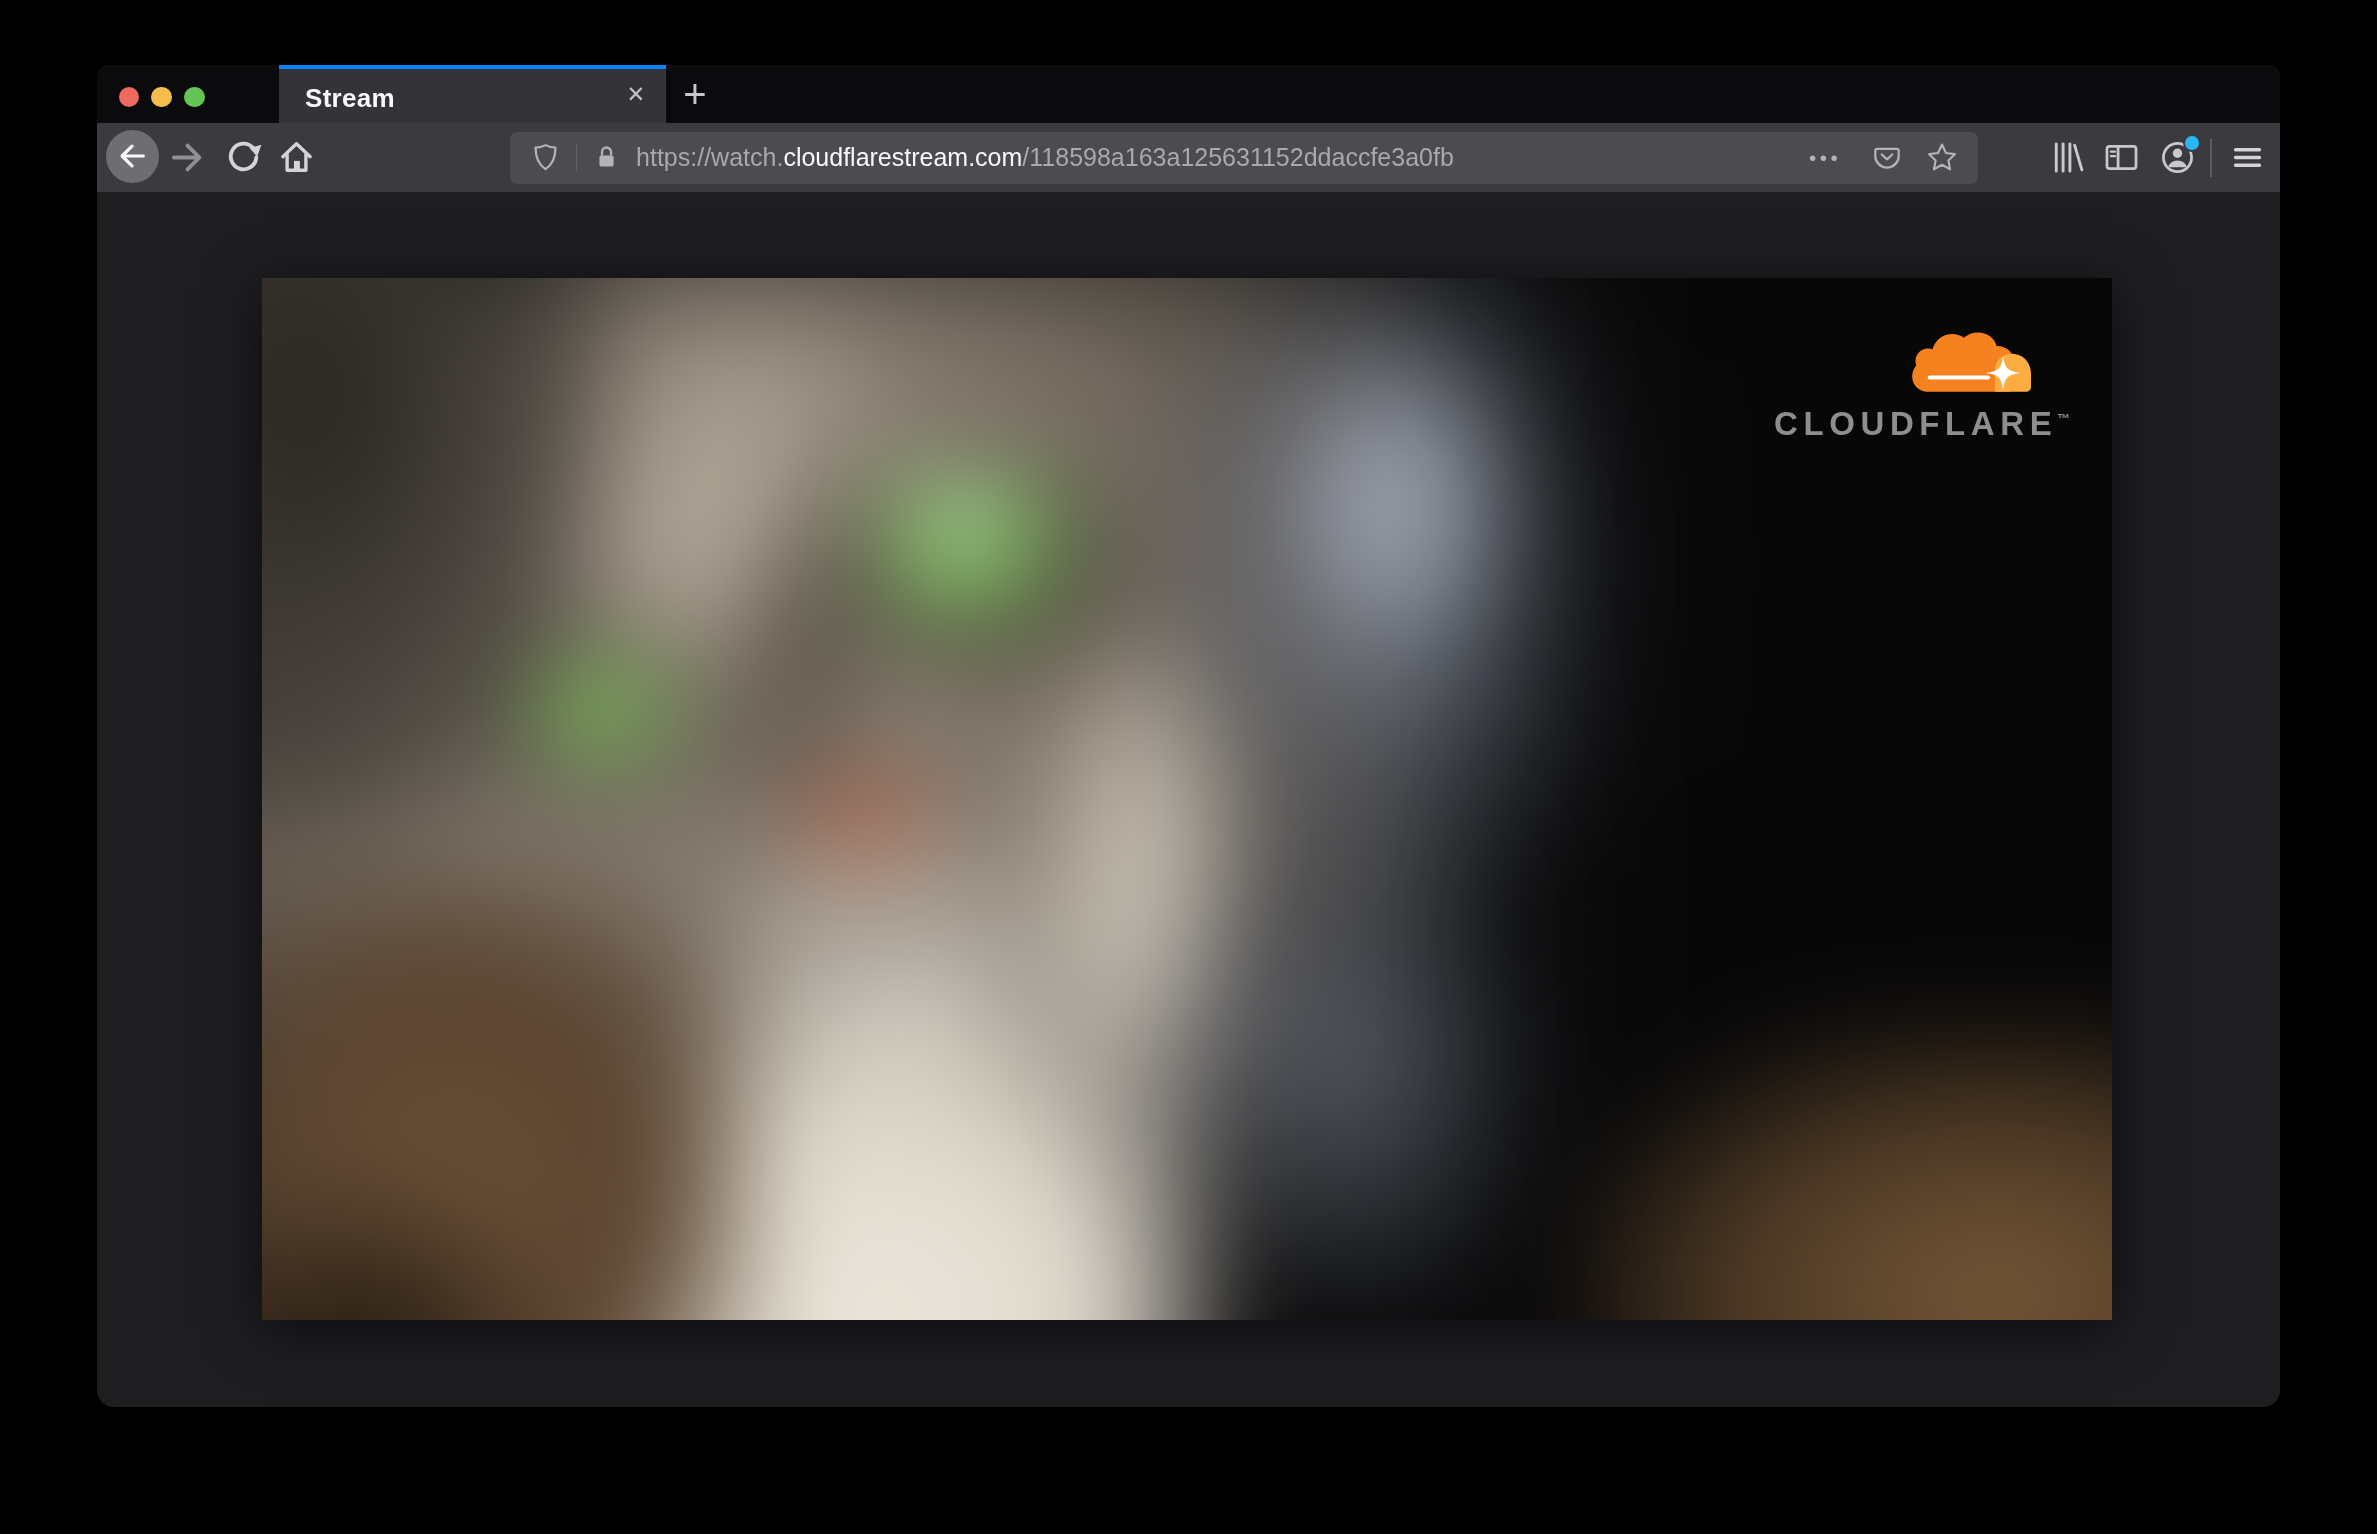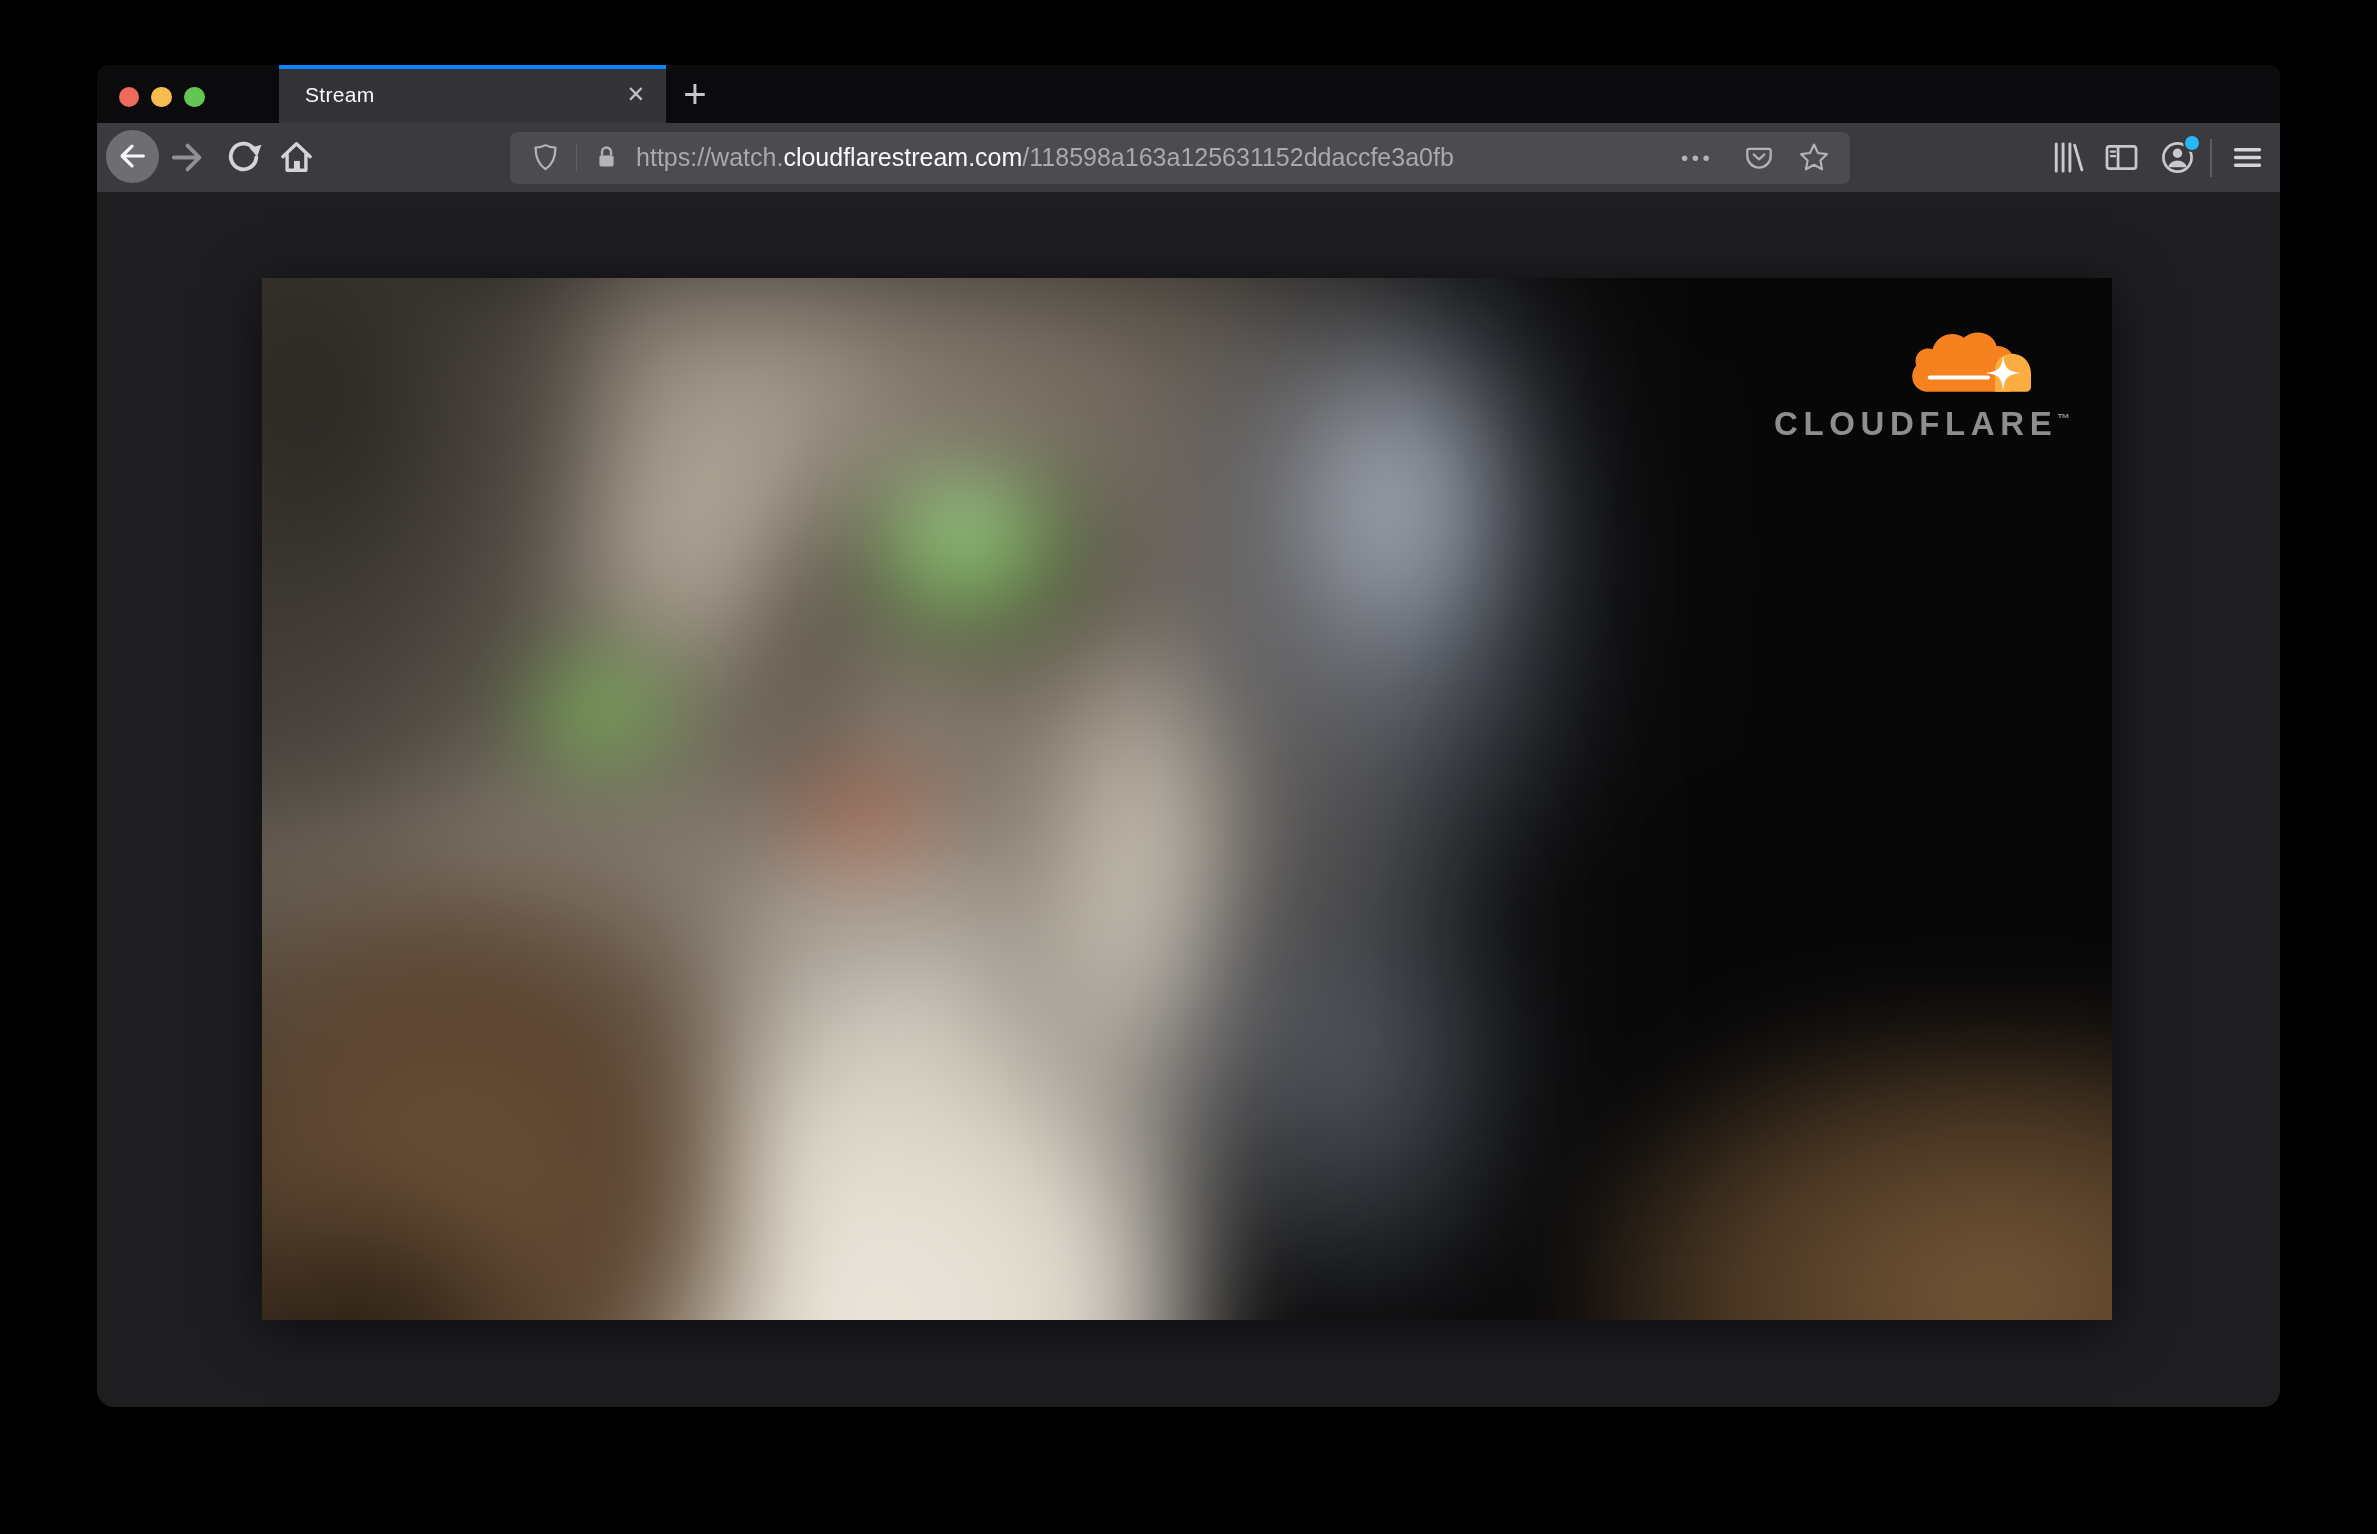--- a/index.html
+++ b/index.html
@@ -10,33 +10,33 @@
   #window{position:absolute;left:97px;top:65px;width:2183px;height:1342px;
           background:#1e1e21;border-radius:12px 12px 17px 17px;overflow:hidden;
           box-shadow:0 17px 69px rgba(0,0,0,.8);}
 
   
   .titlebar{position:absolute;left:0;top:0;width:100%;height:58px;background:#0b0b0d;}
   .lights{position:absolute;left:21.6px;top:21.6px;display:flex;gap:12px;}
   .light{width:20.7px;height:20.7px;border-radius:50%;}
   .tab{position:absolute;left:182px;top:0;width:387px;height:58px;background:#333338;}
   .tab-accent{position:absolute;left:0;top:0;width:100%;height:4.3px;background:#0a84ff;}
-  .tab-title{position:absolute;left:26px;top:18px;font-size:21px;color:#f9f9fa;font-weight:400;letter-spacing:0.3px;}
+  .tab-title{position:absolute;left:26px;top:18px;font-size:26px;color:#f9f9fa;font-weight:700;letter-spacing:0.3px;}
   .tab-close{position:absolute;right:20.7px;top:15.5px;font-size:22.4px;color:#c0c0c3;line-height:27.6px;}
   .newtab{position:absolute;left:579px;top:6.9px;width:38px;height:45px;font-size:40px;font-weight:300;
           color:#c6c6c8;text-align:center;line-height:45px;}
 
   
   .navbar{position:absolute;left:0;top:58px;width:100%;height:69px;background:#3a3a3f;}
   .navbtn{position:absolute;width:41px;height:41px;top:13.8px;}
   .back-circle{position:absolute;left:8.6px;top:6.9px;width:53px;height:53px;border-radius:50%;
                background:#6e6e72;display:flex;align-items:center;justify-content:center;}
   .icon{display:block;}
 
-  .urlbar{position:absolute;left:413px;top:8.6px;width:1340px;height:52px;background:#4b4b50;
+  .urlbar{position:absolute;left:413px;top:8.6px;width:1468px;height:52px;background:#4b4b50;
           border-radius:6.9px;display:flex;align-items:center;padding:0 19px;box-sizing:border-box;}
   .urlsep{width:1.7px;height:27.6px;background:#626268;margin:0 13.8px;flex:0 0 auto;}
   .urltext{margin-left:13.8px;font-size:25px;white-space:nowrap;overflow:hidden;flex:0 1 auto;}
   .u-dim{color:#a9a9ad;}
   .u-dom{color:#f9f9fa;}
   .urlspacer{flex:1 1 auto;}
   .dots{font-size:20.7px;color:#b4b4b7;letter-spacing:3.4px;margin-right:8.6px;}
   .inbar-ic{margin-left:20.7px;flex:0 0 auto;}
 
   .navsep{position:absolute;left:2113px;top:15.5px;width:1.7px;height:38px;background:#5c5c62;}

